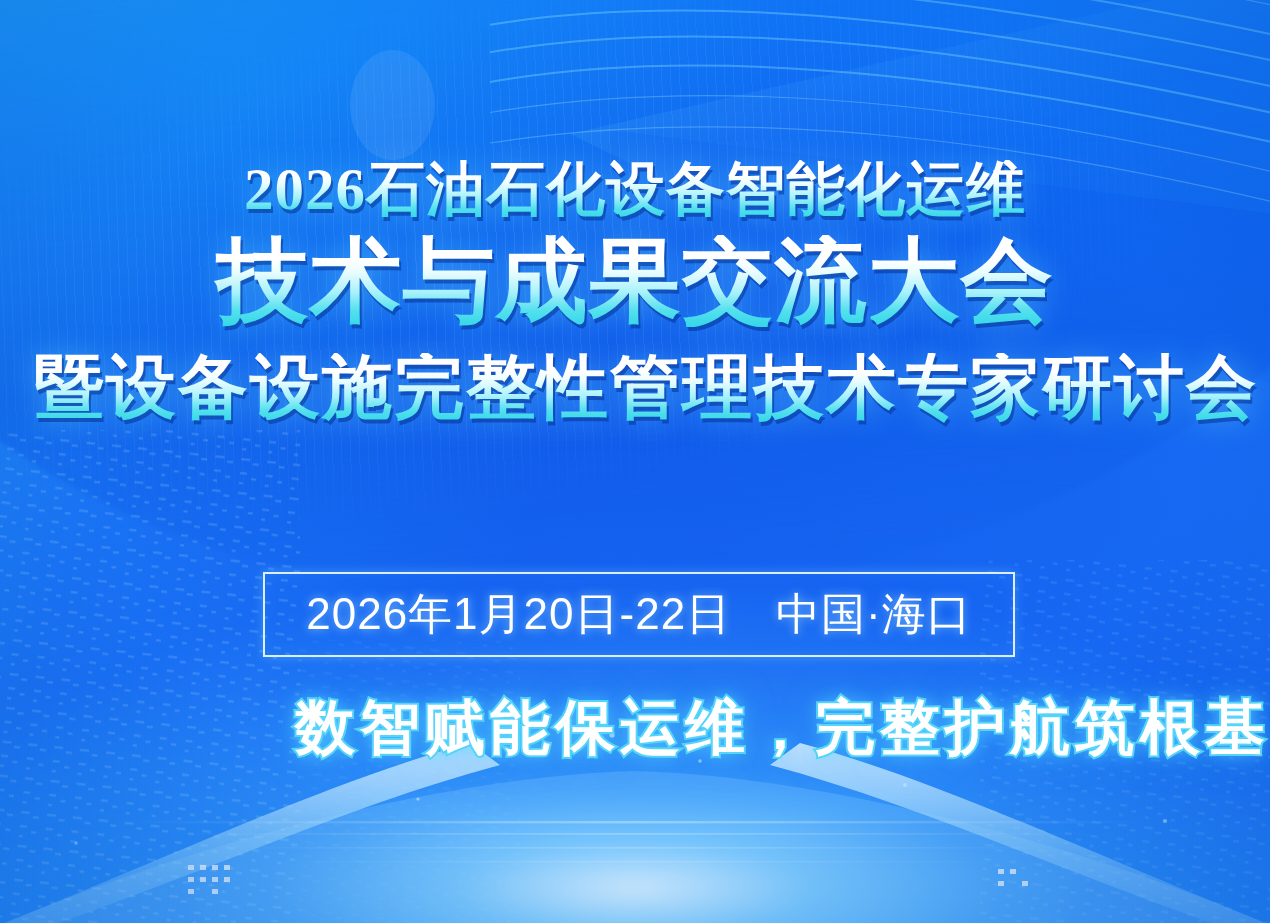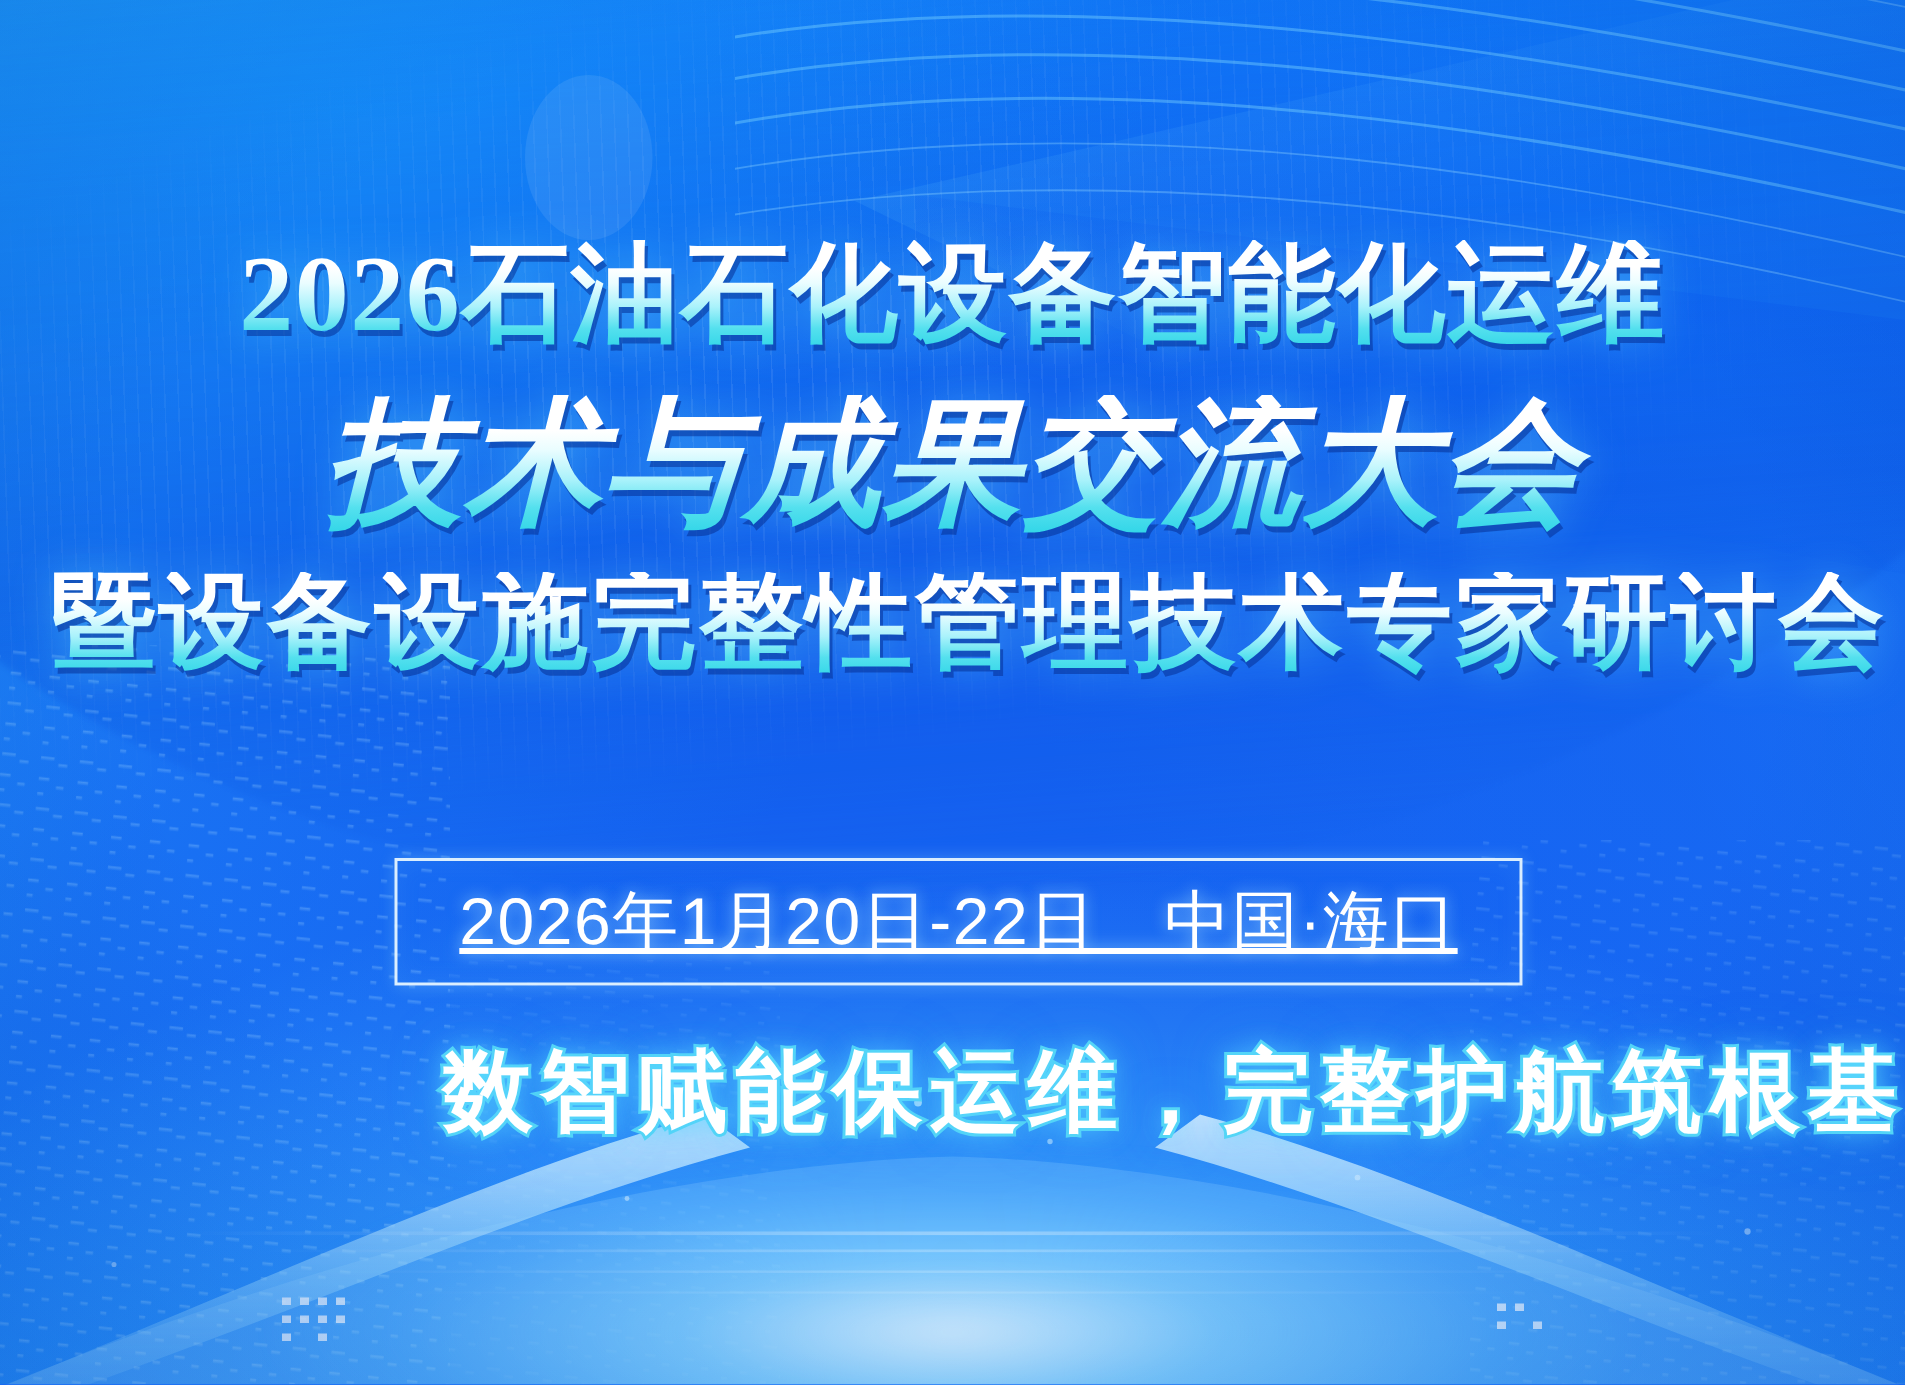--- a/index.html
+++ b/index.html
@@ -101,39 +101,38 @@
     letter-spacing:1px;
     line-height:1;
     background:linear-gradient(180deg,
         #ffffff 0%, #ffffff 26%, #eafdff 40%, #a9f2fb 62%, #54e0ee 82%, #33d6e8 100%);
     -webkit-background-clip:text;
             background-clip:text;
     color:transparent;
     -webkit-text-fill-color:transparent;
     filter:drop-shadow(2px 4px 0 rgba(6,48,150,.55)) drop-shadow(0 0 14px rgba(120,240,255,.35));
   }
-  .t1{ font-size:72px; }
-  .t2{ font-size:92px; margin-top:31px;font-style:italic; }
+  .t1{ font-size:59px; }
+  .t2{ font-size:92px; margin-top:16px; }
   .t3{ font-size:70px; margin-top:26px; letter-spacing:2px;padding-left:22px; }
 
   .datebox{
     position:absolute; left:263px; top:572px;
     width:752px; height:85px;
     border:2px solid rgba(235,250,255,.92);
     display:flex; align-items:center; justify-content:center;
     box-shadow:0 0 10px rgba(150,225,255,.30), inset 0 0 16px rgba(120,200,255,.10);
   }
   .datebox-text{
     color:#ffffff;
     font-size:44px;
     letter-spacing:1px;
     font-family:"Liberation Sans", sans-serif;
     text-shadow:0 0 10px rgba(180,235,255,.65);
     white-space:pre;
-    text-decoration:underline;
   }
 
   .slogan{
     position:absolute; left:0; right:0; top:688px;
     text-align:right;
     font-family:"Liberation Sans", sans-serif;
     font-weight:700;
     font-size:60px;
     letter-spacing:5px;
     color:#ffffff;

